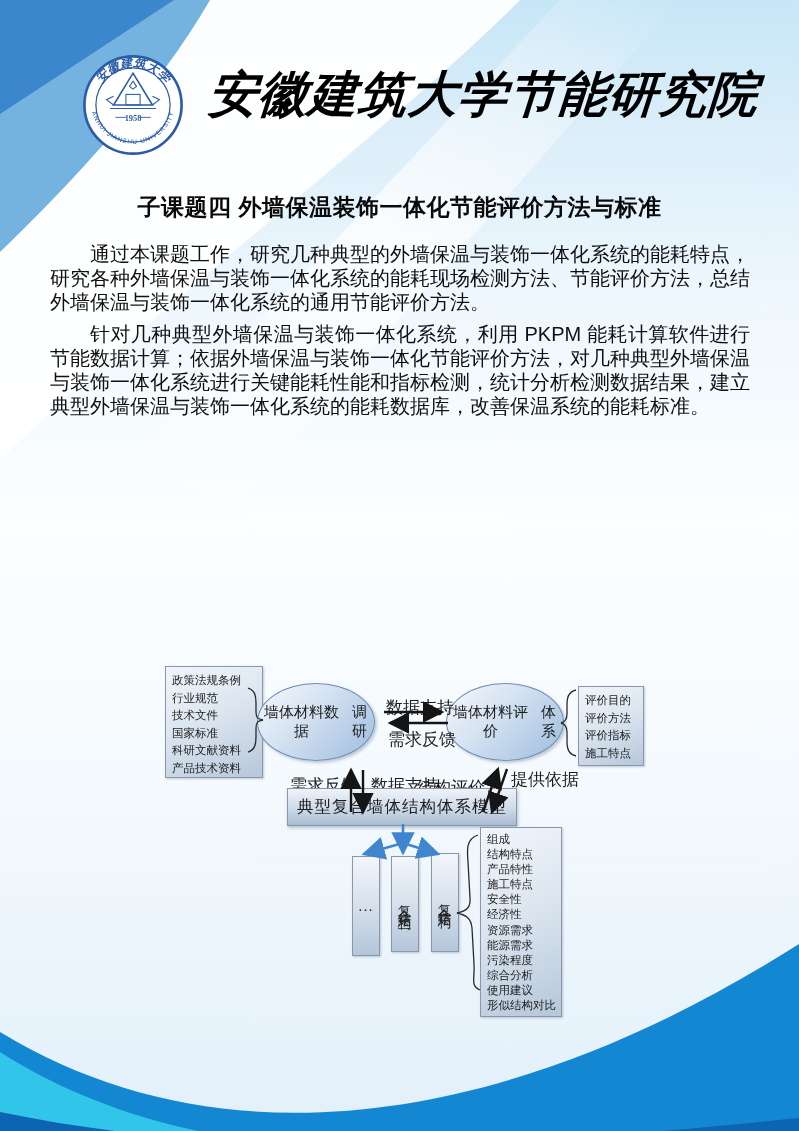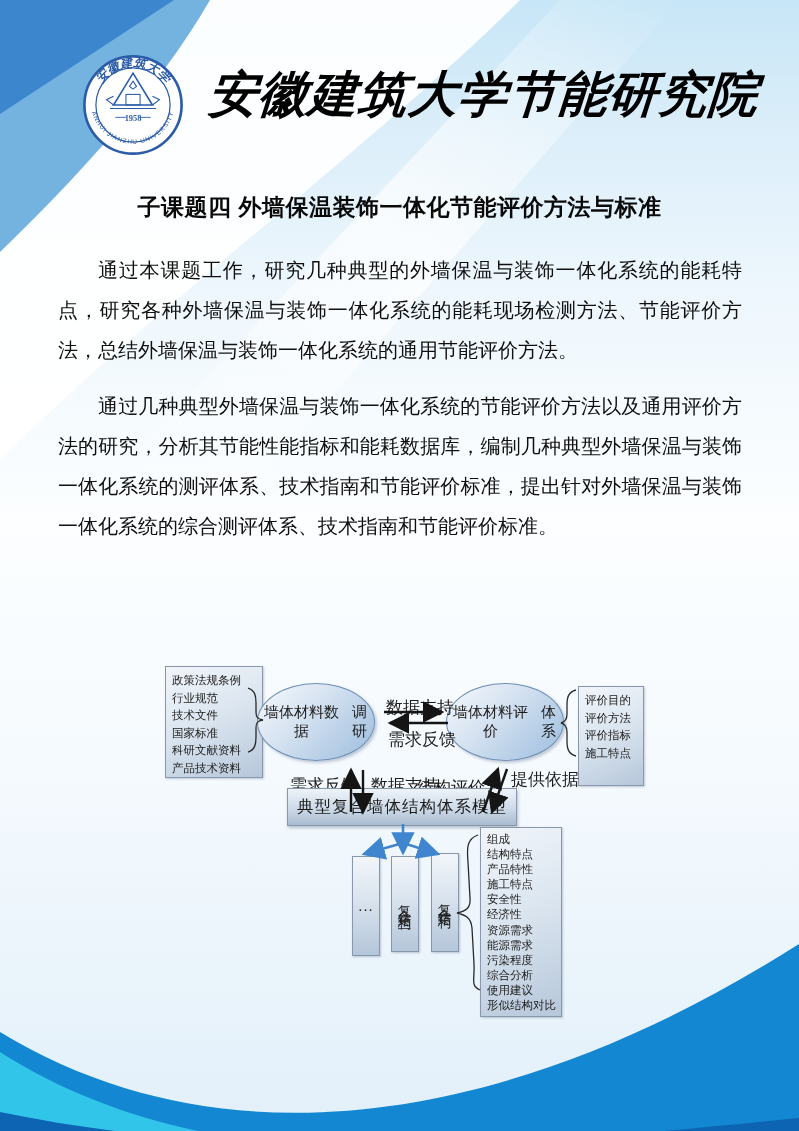--- a/index.html
+++ b/index.html
@@ -15,21 +15,21 @@
     position:absolute;left:208px;top:62px;width:566px;height:74px;
     font-family:"DejaVu Serif","Liberation Serif",serif;font-weight:bold;font-style:italic;
     font-size:49px;letter-spacing:1px;color:#000;white-space:nowrap;transform:skewX(-4deg);
   }
   .subtitle{
     position:absolute;left:0;top:192px;width:799px;text-align:center;
     font-size:23px;font-weight:bold;color:#0a0a0a;letter-spacing:.5px;
   }
   
   .bodytext{position:absolute;left:42px;top:234px;width:716px;color:#101010;}
-  .bodytext p{margin:16px;text-indent:2em;font-size:20px;line-height:40px;text-align:justify;}
+  .bodytext p{margin:8px;text-indent:2em;font-size:20px;line-height:24px;text-align:justify;}
   
   .dg{position:absolute;color:#1c1c1c;font-family:"DejaVu Serif","Liberation Serif",serif;}
   .sbox{
     background:linear-gradient(155deg,#f1f5fa 0%,#dce6f0 45%,#b6c7da 100%);
     border:1px solid #8a97aa;box-shadow:1px 1px 2px rgba(90,110,140,.35);
     font-size:11.5px;line-height:17.5px;padding:5px 6px 3px 6px;box-sizing:border-box;
   }
   .sbox .li{white-space:nowrap;}
   .ellipse{
     border-radius:50%;border:1px solid #6d8fb5;
@@ -103,21 +103,21 @@
   <text x="60" y="78" text-anchor="middle" font-size="9.5" font-weight="bold" font-family="Liberation Serif, serif" fill="#2b5ca8" id="logo-year-t">1958</text>
   <path d="M40,74 h12 M68,74 h12" stroke="#2b5ca8" stroke-width="1"></path>
 </svg>
 
 <div class="inst-title">安徽建筑大学节能研究院</div>
 
 <div class="subtitle">子课题四 外墙保温装饰一体化节能评价方法与标准</div>
 
 <div class="bodytext">
   <p>通过本课题工作，研究几种典型的外墙保温与装饰一体化系统的能耗特点，研究各种外墙保温与装饰一体化系统的能耗现场检测方法、节能评价方法，总结外墙保温与装饰一体化系统的通用节能评价方法。</p>
-  <p>通过几种典型外墙保温与装饰一体化系统的节能评价方法以及通用评价方法的研究，分析其节能性能指标和能耗数据库，编制几种典型外墙保温与装饰一体化系统的测评体系、技术指南和节能评价标准，提出针对外墙保温与装饰一体化系统的综合测评体系、技术指南和节能评价标准。</p>
+  <p>针对几种典型外墙保温与装饰一体化系统，利用 PKPM 能耗计算软件进行节能数据计算；依据外墙保温与装饰一体化节能评价方法，对几种典型外墙保温与装饰一体化系统进行关键能耗性能和指标检测，统计分析检测数据结果，建立典型外墙保温与装饰一体化系统的能耗数据库，改善保温系统的能耗标准。</p>
 </div>
 
 <div class="dg sbox" style="left:165px;top:666px;width:98px;height:112px;">
     <div class="li">政策法规条例</div>
     <div class="li">行业规范</div>
     <div class="li">技术文件</div>
     <div class="li">国家标准</div>
     <div class="li">科研文献资料</div>
     <div class="li">产品技术资料</div>
   </div>
@@ -125,21 +125,21 @@
 <div class="dg ellipse" style="left:257px;top:683px;width:116px;height:76px;">
   <div>墙体材料数据</div>
   <div>调研</div>
 </div>
 
 <div class="dg ellipse" style="left:446px;top:683px;width:116px;height:76px;">
   <div>墙体材料评价</div>
   <div>体系</div>
 </div>
 
-<div class="dg sbox" style="left:578px;top:686px;width:66px;height:100px;">
+<div class="dg sbox" style="left:578px;top:686px;width:66px;height:80px;">
     <div class="li">评价目的</div>
     <div class="li">评价方法</div>
     <div class="li">评价指标</div>
     <div class="li">施工特点</div>
   </div>
 
 <div class="dg albl" style="left:386px;top:696px;width:60px;">数据支持</div>
 <div class="dg albl" style="left:388px;top:728px;width:60px;">需求反馈</div>
 
 <div class="dg albl" style="left:290px;top:774px;width:54px;">需求反馈</div>

